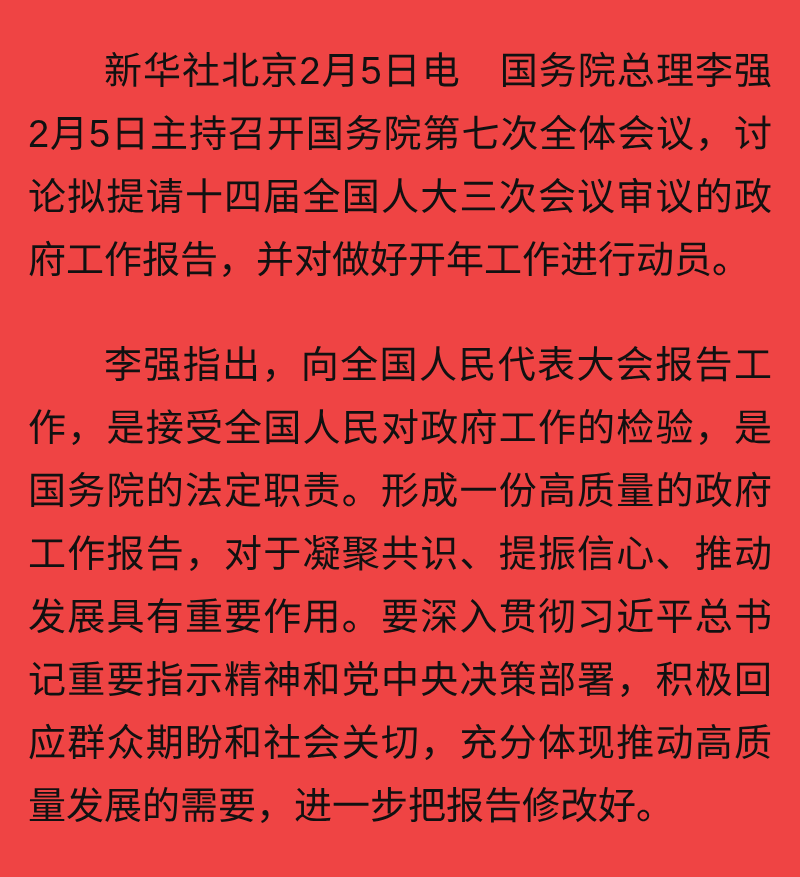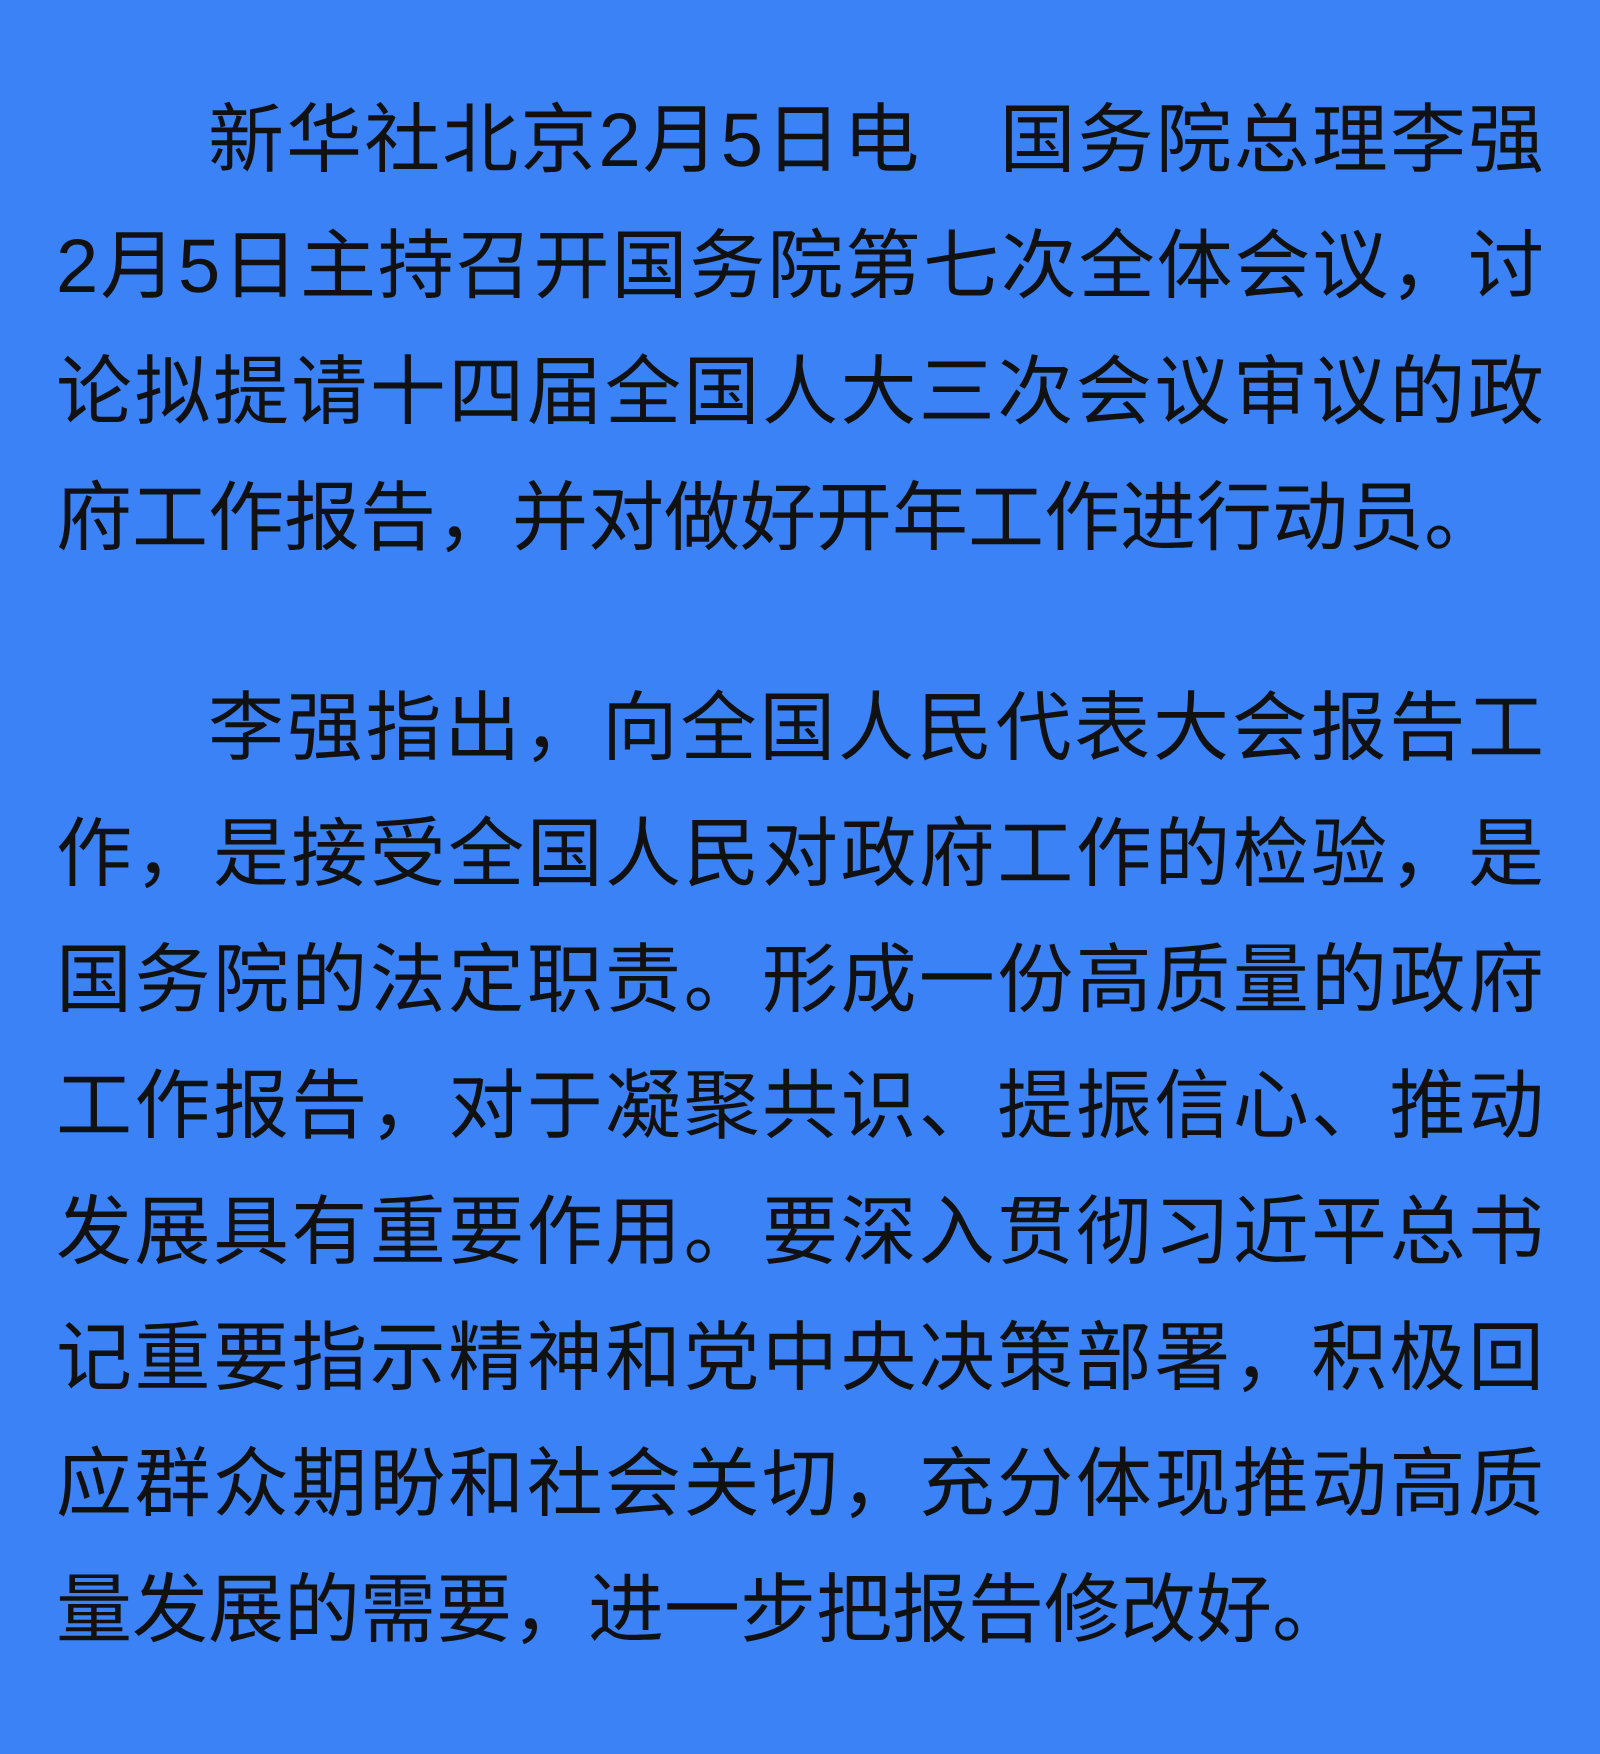--- a/index.html
+++ b/index.html
@@ -11,21 +11,21 @@
     width: 800px;
     height: 877px;
     overflow: hidden;
     font-family: "Liberation Sans", "DejaVu Sans", sans-serif;
   }
   .article {
     box-sizing: border-box;
     width: 800px;
     height: 877px;
     padding: 40px 28px 0 28px;
-    background: #3b82f6;
+    background: #ef4444;
   }
   .article p {
     margin: 0 0 42px 0;
     font-size: 38px;
     line-height: 63px;
     color: #111111;
     text-align: justify;
     text-justify: inter-ideograph;
     text-indent: 2em;
     letter-spacing: 0;

